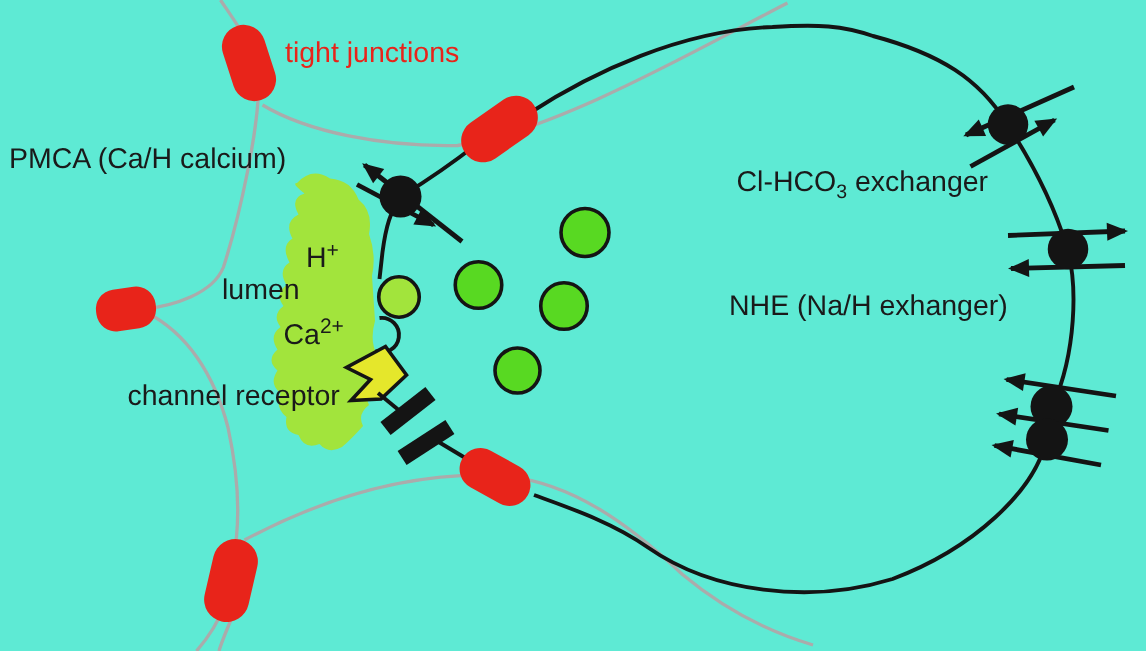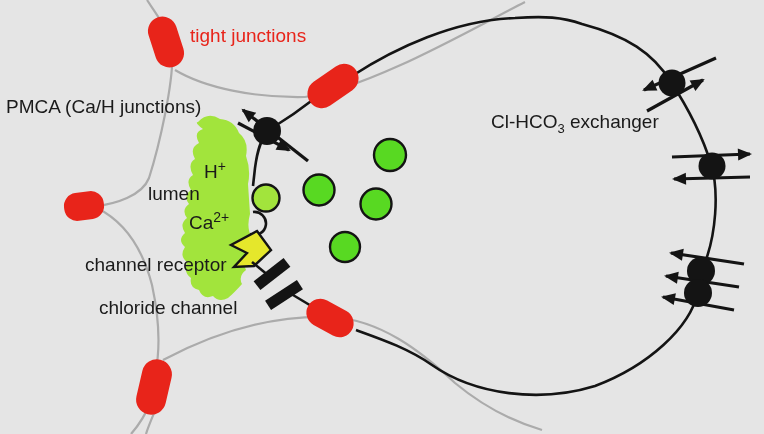--- a/index.html
+++ b/index.html
@@ -1,17 +1,17 @@
 <!DOCTYPE html>
 <html style="--junction_red: #e8241a; --membrane_black: #141414; --boundary_gray: #ababab; --vesicle_green: #58d922; --lumen_green: #a2e43c; --receptor_yellow: #e5e72b; --background: #fefefc; --label_black: #1a1a1a;"><head>
 <meta charset="utf-8">
 <style>
   html,body{margin:0;padding:0;background:#fff;}
   .stage{
-    position:relative;width:764px;height:434px;background:#e5e5e5;overflow:hidden;
+    position:relative;width:764px;height:434px;background:#5eead4;overflow:hidden;
     font-family:"Liberation Sans",sans-serif;
   }
   .stage svg{position:absolute;left:0;top:0;}
   .lbl{
     position:absolute;font-size:19px;line-height:1.15;color:#1a1a1a;
     white-space:nowrap;letter-spacing:0px;
   }
   .lbl.red{color:var(--junction_red,#e3241c);}
   .sub{font-size:13px;vertical-align:-5px;}
   .sup{font-size:14px;vertical-align:7px;}
@@ -96,34 +96,34 @@
 
     <line class="arrow" x1="744" y1="264" x2="671" y2="253" marker-end="url(#ah)"></line>
     <line class="arrow" x1="739" y1="287" x2="666" y2="276" marker-end="url(#ah)"></line>
     <line class="arrow" x1="734" y1="310" x2="663" y2="297" marker-end="url(#ah)"></line>
     <circle class="protein" cx="701" cy="271" r="14"></circle>
     <circle class="protein" cx="698" cy="293" r="14"></circle>
   </svg>
 
   <div class="lbl red" style="left:190px;top:25px;">tight junctions</div>
 
-  <div class="lbl" style="left:6px;top:96px;">PMCA (Ca/H junctions)</div>
+  <div class="lbl" style="left:6px;top:96px;">PMCA (Ca/H calcium)</div>
 
   <div class="lbl" style="left:491px;top:111px;">
     <span>Cl-HCO</span><span class="sub">3</span><span> exchanger</span>
   </div>
 
+  <div class="lbl" style="left:486px;top:194px;">NHE (Na/H exhanger)</div>
 
 
   <div class="lbl" style="left:148px;top:183px;">lumen</div>
 
   <div class="lbl" style="left:204px;top:158px;">
     <span>H</span><span class="sup">+</span>
   </div>
 
   <div class="lbl" style="left:189px;top:209px;text-align:center;">
     <span>Ca</span><span class="sup">2+</span>
   </div>
 
   <div class="lbl" style="left:85px;top:254px;">channel receptor</div>
 
-  <div class="lbl" style="left:99px;top:297px;">chloride channel</div>
 </div>
 
 </body></html>

